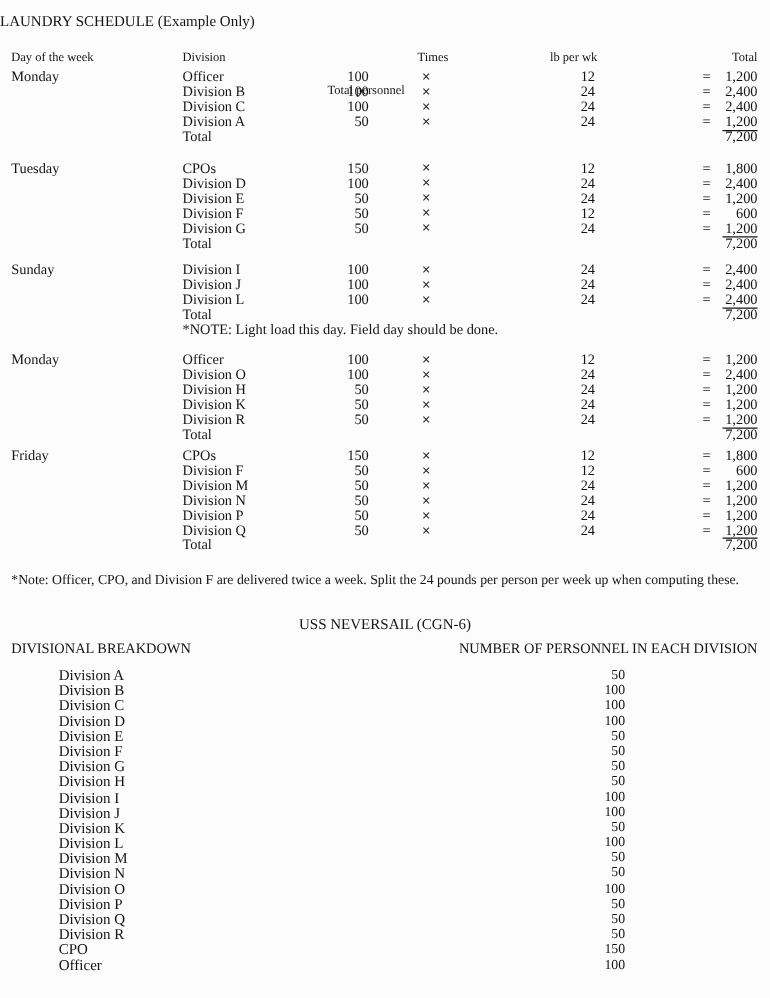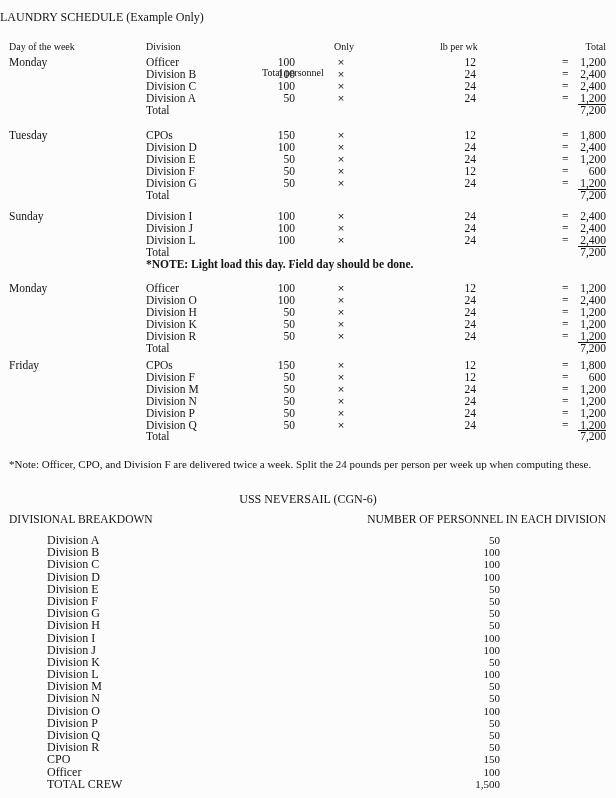--- a/index.html
+++ b/index.html
@@ -41,21 +41,21 @@
     .brk-count { position: absolute; left: 440px; width: 60px; text-align: right; font-size: 11px; }
   </style>
 </head>
 <body>
 
 <div class="abs title">LAUNDRY SCHEDULE (Example Only)</div>
 
 <div class="abs hdr h-day">Day of the week</div>
 <div class="abs hdr h-div">Division</div>
 <div class="abs hdr h-pers">Total personnel</div>
-<div class="abs hdr h-times">Only</div>
+<div class="abs hdr h-times">Times</div>
 <div class="abs hdr h-lb">lb per wk</div>
 <div class="abs hdr h-total">Total</div>
 
 <div id="days">
     <div class="day-block" style="top: 56px;">
       <div class="day-name">Monday</div>
       <div class="row" style="top: 0px;">
         <span class="c-div">Officer</span>
         <span class="c-pers">100</span>
         <span class="c-times">×</span>
@@ -150,21 +150,21 @@
         <span class="c-div">Division L</span>
         <span class="c-pers">100</span>
         <span class="c-times">×</span>
         <span class="c-lb">24</span>
         <span class="c-total"><span class="eq">=</span><span class="num">2,400</span></span>
       </div>
       <div class="row sum-row" style="top: 35.7px;">
         <span class="c-div">Total</span>
         <span class="c-total"><span class="num">7,200</span></span>
       </div>
-      <div class="note-line" style="top: 47.6px; font-weight: bold;">*NOTE: Light load this day. Field day should be done.</div>
+      <div class="note-line" style="top: 47.6px;">*NOTE: Light load this day. Field day should be done.</div>
     </div>
     <div class="day-block" style="top: 282px;">
       <div class="day-name">Monday</div>
       <div class="row" style="top: 0px;">
         <span class="c-div">Officer</span>
         <span class="c-pers">100</span>
         <span class="c-times">×</span>
         <span class="c-lb">12</span>
         <span class="c-total"><span class="eq">=</span><span class="num">1,200</span></span>
       </div>
@@ -332,17 +332,13 @@
       <span class="brk-count">50</span>
     </div>
     <div class="brk-row">
       <span class="brk-name">CPO</span>
       <span class="brk-count">150</span>
     </div>
     <div class="brk-row">
       <span class="brk-name">Officer</span>
       <span class="brk-count">100</span>
     </div>
-    <div class="brk-row">
-      <span class="brk-name">TOTAL CREW</span>
-      <span class="brk-count">1,500</span>
-    </div>
   </div>
 
 </body></html>

